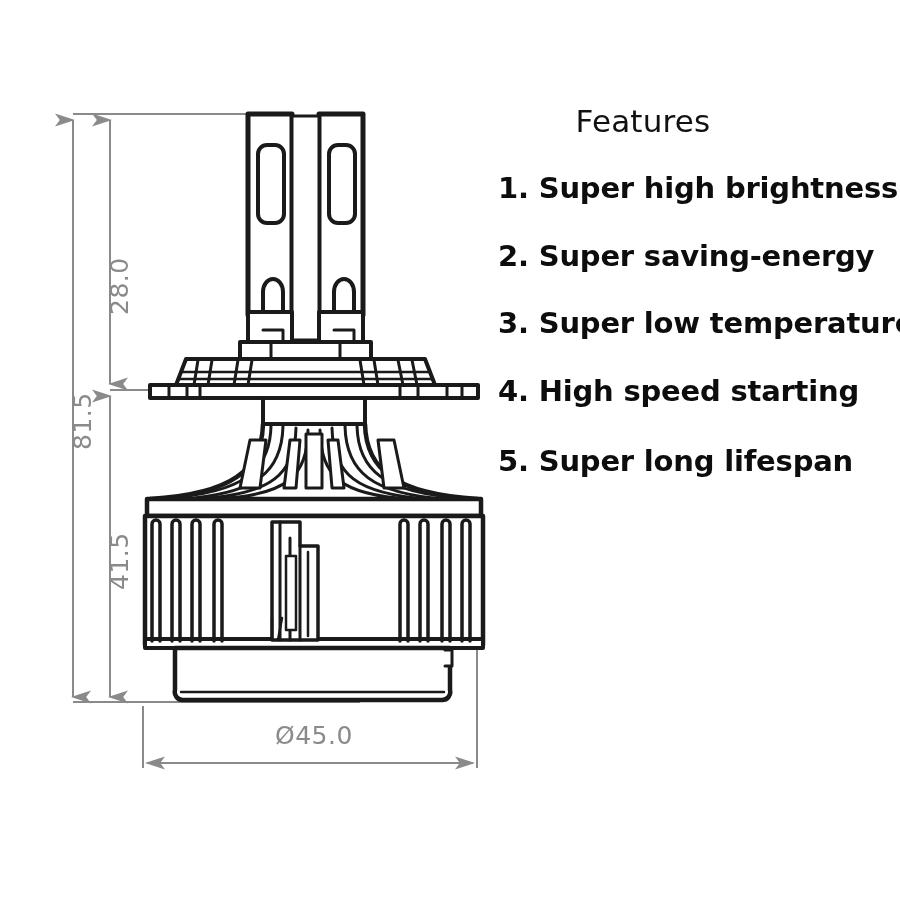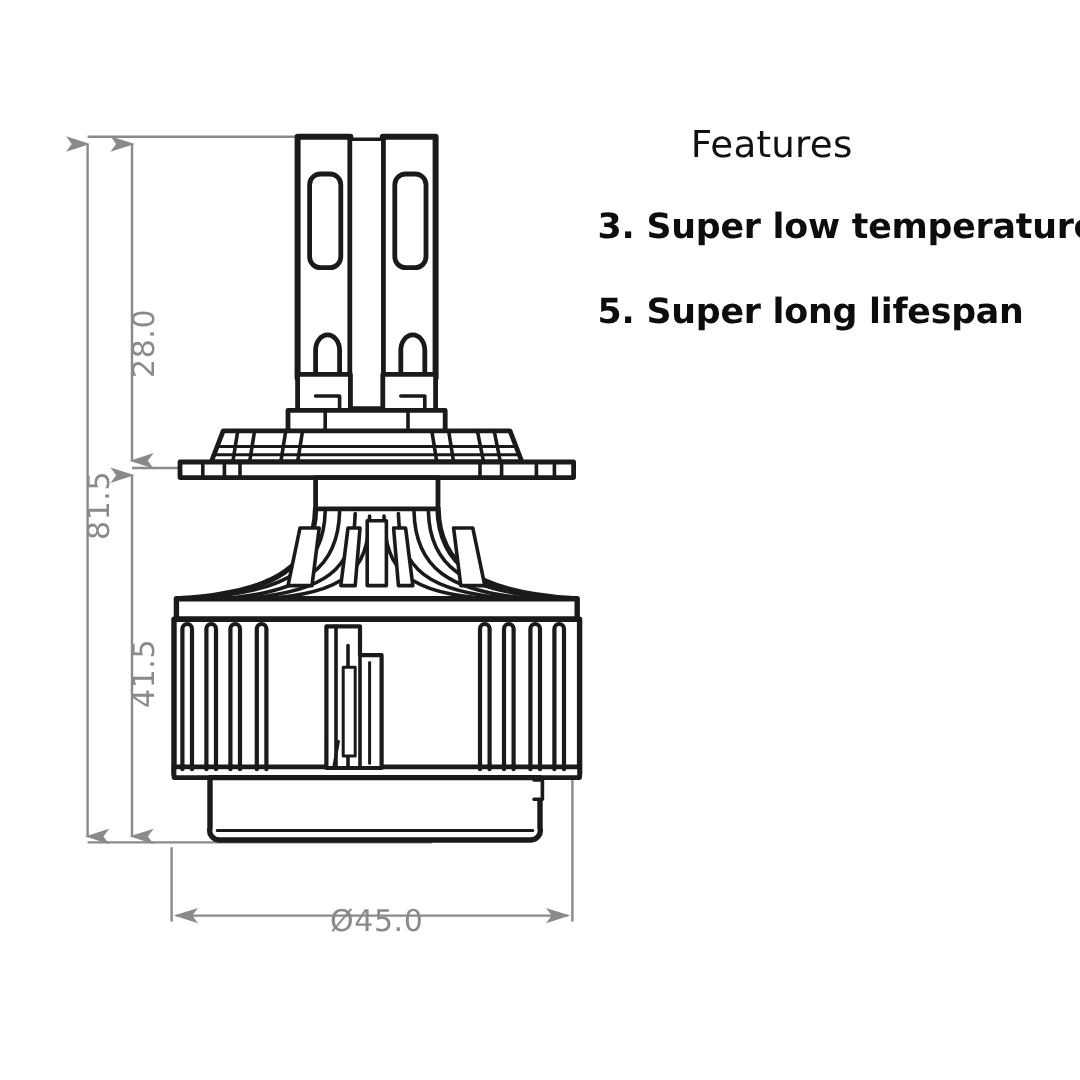--- a/index.html
+++ b/index.html
@@ -75,21 +75,21 @@
     top: 315px;
     transform: rotate(-90deg);
   }
   #dim-lower-text {
     left: 105px;
     top: 590px;
     transform: rotate(-90deg);
   }
   #dim-diameter-text {
     left: 275px;
-    top: 753px;
+    top: 721px;
     font-size: 25px;
   }
 </style>
 </head>
 <body>
 
 <div id="page">
 
   <svg id="drawing-svg" viewBox="0 0 900 900">
 
@@ -245,18 +245,21 @@
 
   <div class="dim-text" id="dim-upper-text">28.0</div>
 
   <div class="dim-text" id="dim-lower-text">41.5</div>
 
   <div class="dim-text" id="dim-diameter-text">Ø45.0</div>
 
   <div id="features-panel">
     <div id="features-title">Features</div>
     <ul id="features-list">
+      <li>1. Super high brightness</li>
+      <li>2. Super saving-energy</li>
       <li>3. Super low temperature</li>
+      <li>4. High speed starting</li>
       <li>5. Super long lifespan</li>
     </ul>
   </div>
 
 </div>
 
 </body></html>

